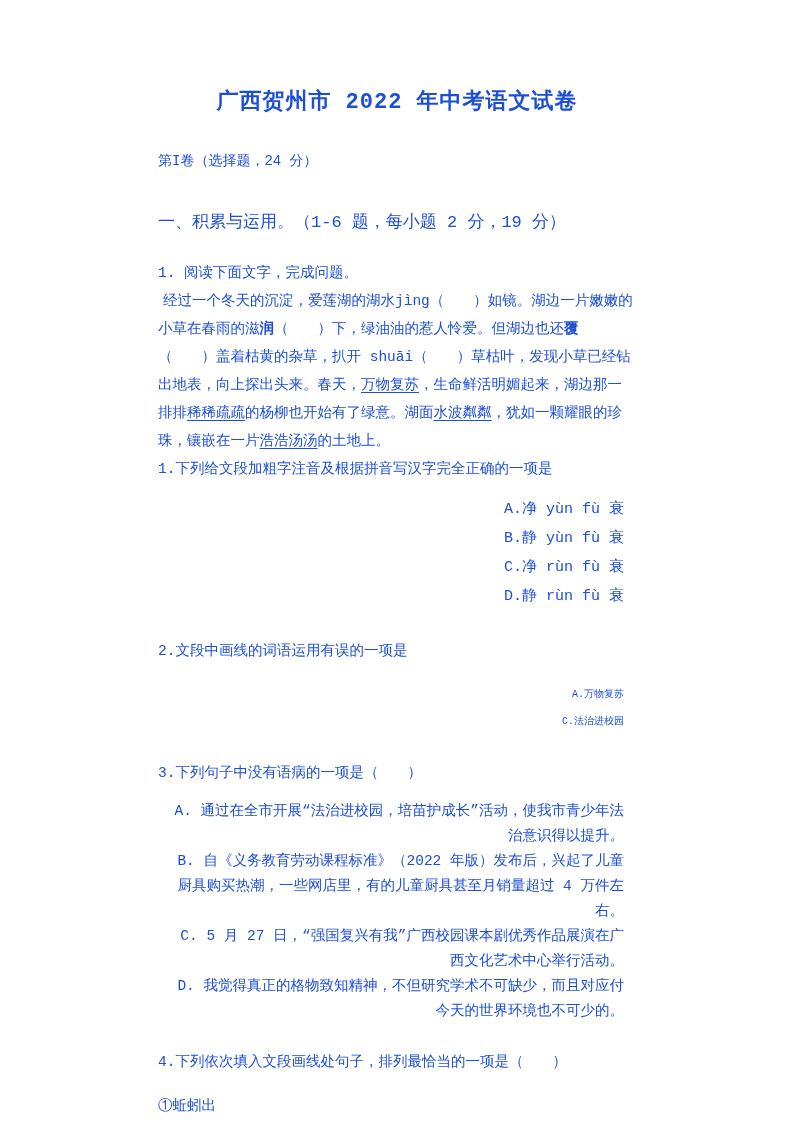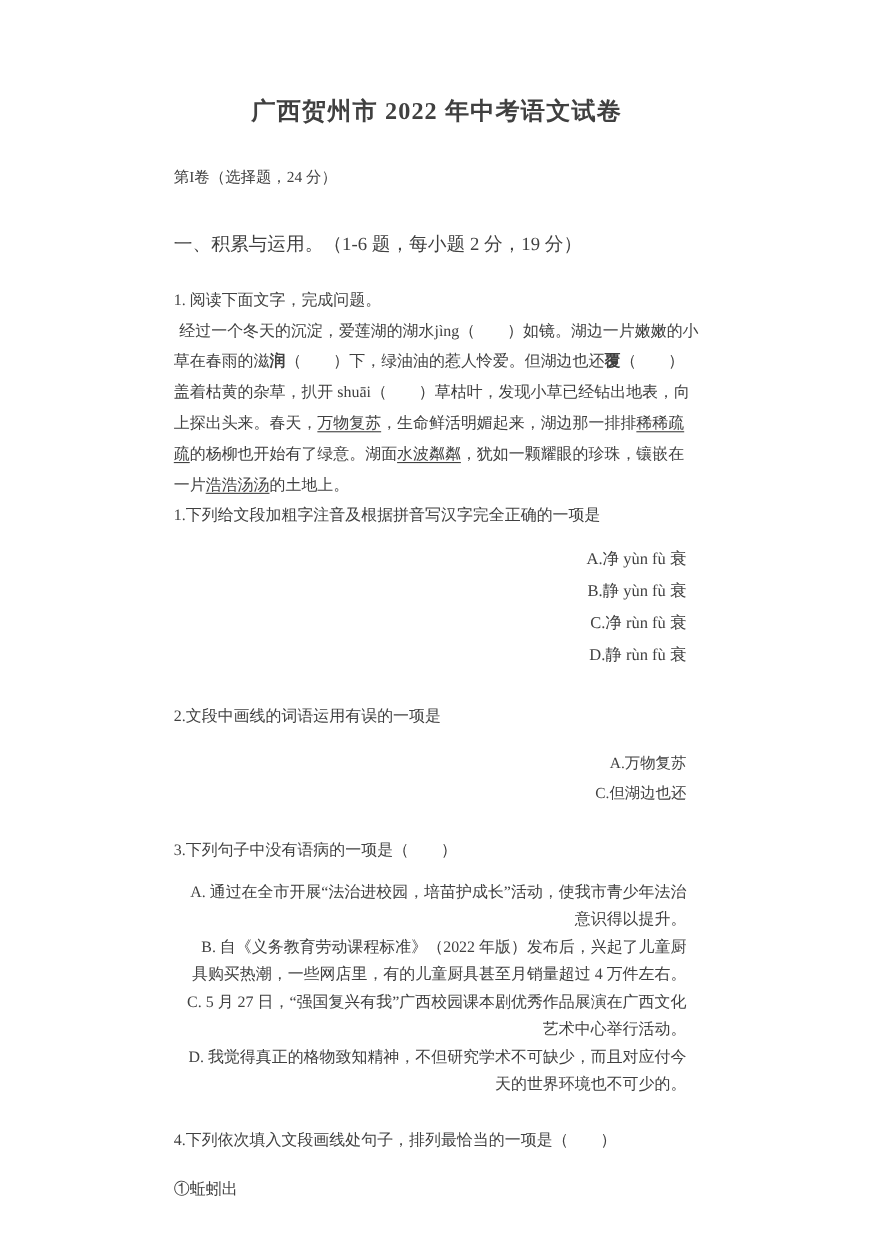--- a/index.html
+++ b/index.html
@@ -6,22 +6,22 @@
     margin: 0;
     padding: 0;
     background: #ffffff;
   }
   .page {
     position: relative;
     width: 713px;
     height: 1122px;
     margin: 0 auto;
     background: #ffffff;
-    color: #404040;
-    font-family: Liberation Serif, serif;
+    color: #1d4ed8;
+    font-family: Liberation Mono, monospace;
     box-sizing: border-box;
     padding: 86px 117px 30px 118px;
     overflow: hidden;
   }
   .title {
     margin: 0 0 36px 0;
     font-size: 22px;
     font-weight: 700;
     text-align: center;
     letter-spacing: 1px;
@@ -49,21 +49,21 @@
   .opts { margin: 12px; text-align: right; }
   .opts-q1 { margin-top: 12px; }
   .opts-q1 .opt {
     margin: 0;
     font-size: 15px;
     line-height: 29px;
   }
   .opts-q2 { margin-top: 16px; }
   .opts-q2 .opt {
     margin: 0;
-    font-size: 14px;
+    font-size: 10px;
     line-height: 27px;
   }
   .qblock-2 { margin-top: 26px; }
   .qblock-3 { margin-top: 24px; }
   .opts-q3 { margin-top: 12px; }
   .opts-q3 .opt {
     margin: 0;
     font-size: 14.5px;
     line-height: 25px;
   }
@@ -99,21 +99,21 @@
       <p class="opt">B.静 yùn fù 衰</p>
       <p class="opt">C.净 rùn fù 衰</p>
       <p class="opt">D.静 rùn fù 衰</p>
     </div>
   </div>
 
   <div class="qblock qblock-2">
     <p class="line">2.文段中画线的词语运用有误的一项是</p>
     <div class="opts opts-q2">
       <p class="opt">A.万物复苏</p>
-      <p class="opt">C.但湖边也还</p>
+      <p class="opt">C.法治进校园</p>
     </div>
   </div>
 
   <div class="qblock qblock-3">
     <p class="line">3.下列句子中没有语病的一项是（　　）</p>
     <div class="opts opts-q3">
       <p class="opt">A. 通过在全市开展“法治进校园，培苗护成长”活动，使我市青少年法治意识得以提升。</p>
       <p class="opt">B. 自《义务教育劳动课程标准》（2022 年版）发布后，兴起了儿童厨具购买热潮，一些网店里，有的儿童厨具甚至月销量超过 4 万件左右。</p>
       <p class="opt">C. 5 月 27 日，“强国复兴有我”广西校园课本剧优秀作品展演在广西文化艺术中心举行活动。</p>
       <p class="opt">D. 我觉得真正的格物致知精神，不但研究学术不可缺少，而且对应付今天的世界环境也不可少的。</p>

